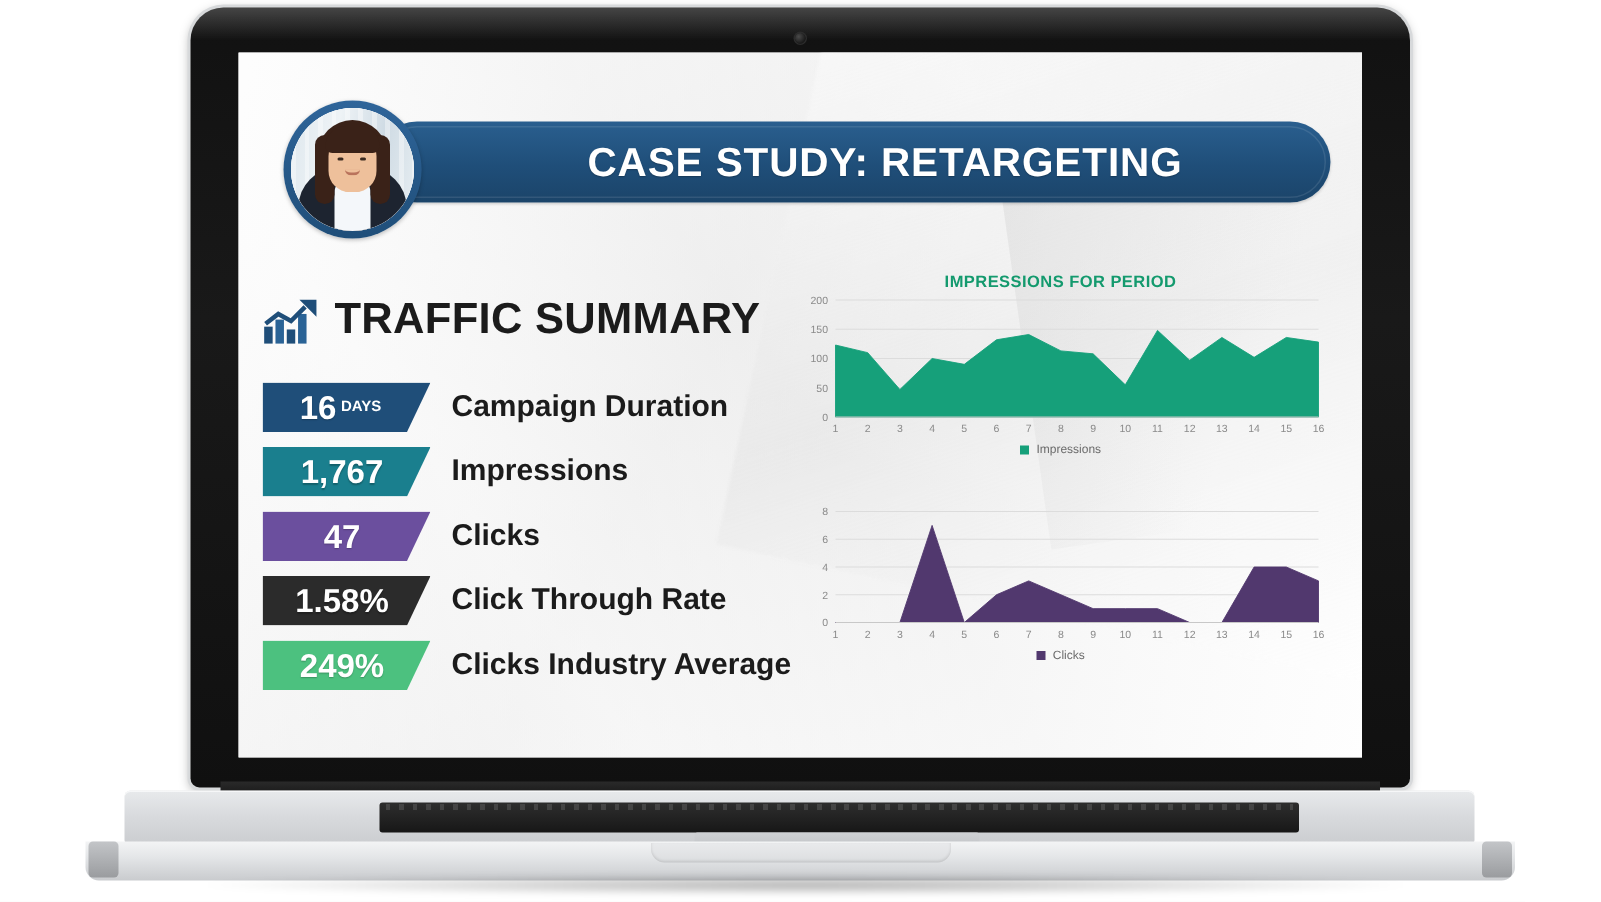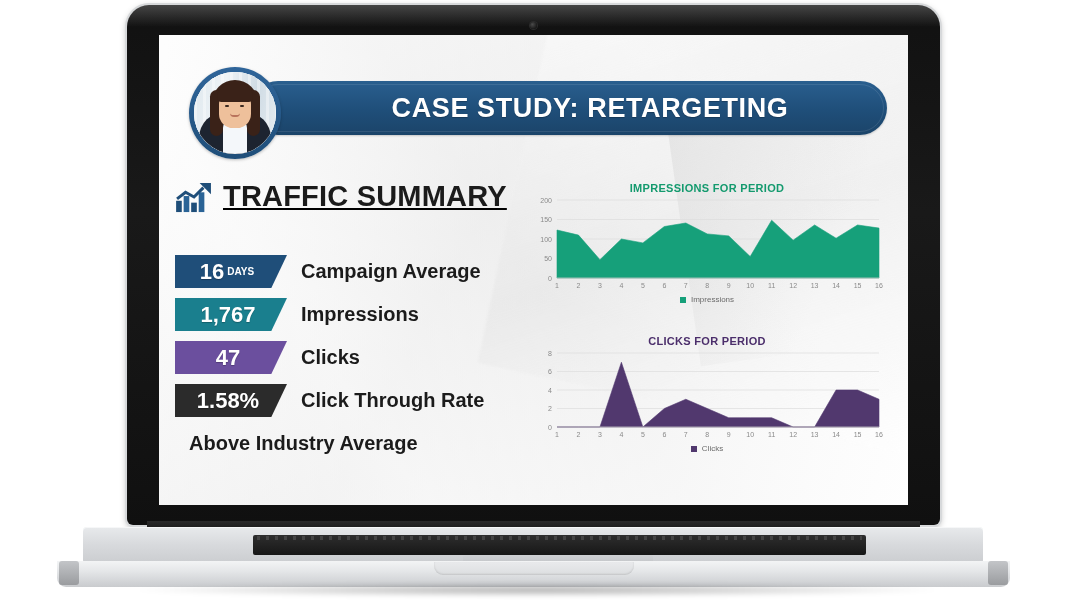--- a/index.html
+++ b/index.html
@@ -168,21 +168,21 @@
     background:#3b2a20; border-radius:2px;}
   .ph-eye-l{ left:50%; margin-left:-10px;} .ph-eye-r{ left:50%; margin-left:5px;}
   .ph-smile{ position:absolute; left:50%; margin-left:-5px; bottom:37px;
     width:10px; height:4px; border-bottom:2px solid #b9735c; border-radius:0 0 8px 8px;}
   .ph-hair-sl,.ph-hair-sr{ position:absolute; bottom:18px; width:13px; height:46px;
     background:#3a2218; border-radius:8px;}
   .ph-hair-sl{ left:50%; margin-left:-25px;} .ph-hair-sr{ left:50%; margin-left:12px;}
 
   
   .summary-head{
-    position:absolute; left:16px; top:145px; display:flex; align-items:center; gap:10px;text-decoration:underline;
+    position:absolute; left:16px; top:162px; display:flex; align-items:center; gap:10px;
   }
   .chart-icon{ width:38px; height:32px; display:block; }
   .summary-title{
     font-size:29px; font-weight:bold; color:#1b1b1b; letter-spacing:.2px;
   }
 
   
   .stats{ position:absolute; left:16px; top:218px; width:380px; }
   .stat-row{ display:flex; align-items:center; height:37px; margin-bottom:6px; }
   .stat-chip{
@@ -269,21 +269,21 @@
           <span class="summary-title">TRAFFIC SUMMARY</span>
         </div>
 
         <div class="stats">
 
           <div class="stat-row">
             <div class="stat-chip" style="background:#1f4e79">
               <span class="stat-value">16</span>
               <span class="stat-unit">DAYS</span>
             </div>
-            <div class="stat-label">Campaign Average</div>
+            <div class="stat-label">Campaign Duration</div>
           </div>
 
           <div class="stat-row">
             <div class="stat-chip" style="background:#1a7f8e">
               <span class="stat-value">1,767</span>
             </div>
             <div class="stat-label">Impressions</div>
           </div>
 
           <div class="stat-row">
@@ -294,21 +294,24 @@
           </div>
 
           <div class="stat-row">
             <div class="stat-chip" style="background:#2b2b2b">
               <span class="stat-value">1.58%</span>
             </div>
             <div class="stat-label">Click Through Rate</div>
           </div>
 
           <div class="stat-row">
-            <div class="stat-label">Above Industry Average</div>
+            <div class="stat-chip" style="background:#4cc17f">
+              <span class="stat-value">249%</span>
+            </div>
+            <div class="stat-label">Clicks Industry Average</div>
           </div>
 
         </div>
 
         <div class="chart-card impressions">
           <div class="chart-title green">IMPRESSIONS FOR PERIOD</div>
           <svg class="chart-svg" id="svg-impressions" viewBox="0 0 360 100">
               <line x1="30" y1="84" x2="352" y2="84" stroke="#dcdcdc" stroke-width="0.7"></line>
               <text x="25" y="86.6" text-anchor="end" font-size="7" fill="#8a8a8a" font-family="&quot;Liberation Sans&quot;, sans-serif">0</text>
               <line x1="30" y1="64.5" x2="352" y2="64.5" stroke="#dcdcdc" stroke-width="0.7"></line>
@@ -338,21 +341,20 @@
               <text x="330.53333333333336" y="94" text-anchor="middle" font-size="7" fill="#8a8a8a" font-family="&quot;Liberation Sans&quot;, sans-serif">15</text>
               <text x="352" y="94" text-anchor="middle" font-size="7" fill="#8a8a8a" font-family="&quot;Liberation Sans&quot;, sans-serif">16</text>
             </svg>
           <div class="chart-legend">
             <span class="legend-swatch" style="background:#16a07a"></span>
             <span>Impressions</span>
           </div>
         </div>
 
         <div class="chart-card clicks">
-          <div class="chart-title purple">CLICKS FOR PERIOD</div>
           <svg class="chart-svg" id="svg-clicks" viewBox="0 0 360 96">
               <line x1="30" y1="80" x2="352" y2="80" stroke="#dcdcdc" stroke-width="0.7"></line>
               <text x="25" y="82.6" text-anchor="end" font-size="7" fill="#8a8a8a" font-family="&quot;Liberation Sans&quot;, sans-serif">0</text>
               <line x1="30" y1="61.5" x2="352" y2="61.5" stroke="#dcdcdc" stroke-width="0.7"></line>
               <text x="25" y="64.1" text-anchor="end" font-size="7" fill="#8a8a8a" font-family="&quot;Liberation Sans&quot;, sans-serif">2</text>
               <line x1="30" y1="43" x2="352" y2="43" stroke="#dcdcdc" stroke-width="0.7"></line>
               <text x="25" y="45.6" text-anchor="end" font-size="7" fill="#8a8a8a" font-family="&quot;Liberation Sans&quot;, sans-serif">4</text>
               <line x1="30" y1="24.5" x2="352" y2="24.5" stroke="#dcdcdc" stroke-width="0.7"></line>
               <text x="25" y="27.1" text-anchor="end" font-size="7" fill="#8a8a8a" font-family="&quot;Liberation Sans&quot;, sans-serif">6</text>
               <line x1="30" y1="6" x2="352" y2="6" stroke="#dcdcdc" stroke-width="0.7"></line>

